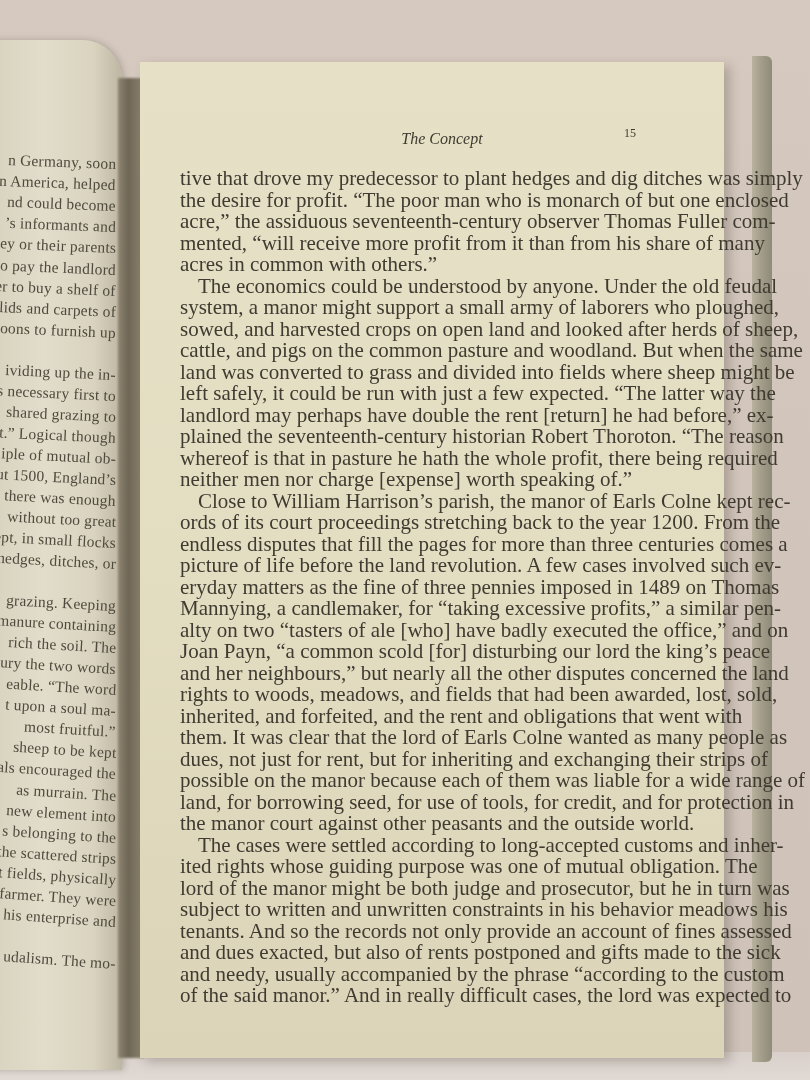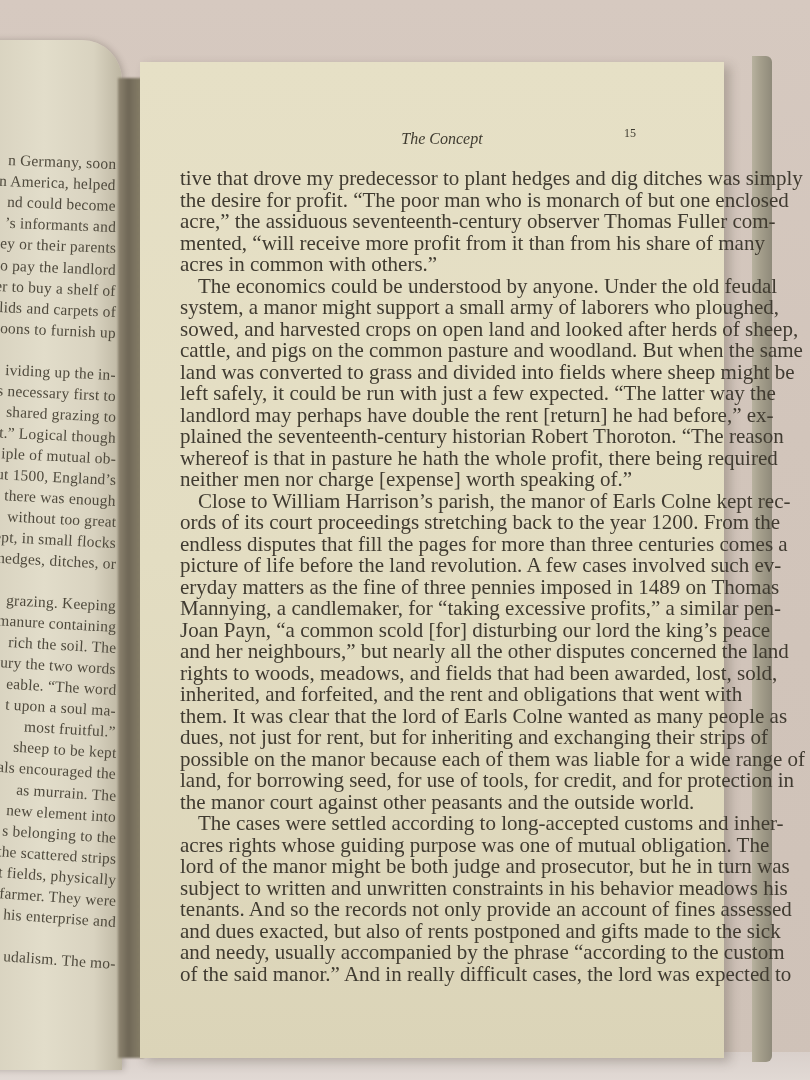--- a/index.html
+++ b/index.html
@@ -179,31 +179,32 @@
       <span class="text-line">landlord may perhaps have double the rent [return] he had before,” ex-</span>
       <span class="text-line">plained the seventeenth-century historian Robert Thoroton. “The reason</span>
       <span class="text-line">whereof is that in pasture he hath the whole profit, there being required</span>
       <span class="text-line last">neither men nor charge [expense] worth speaking of.”</span>
       <span class="text-line indent">Close to William Harrison’s parish, the manor of Earls Colne kept rec-</span>
       <span class="text-line">ords of its court proceedings stretching back to the year 1200. From the</span>
       <span class="text-line">endless disputes that fill the pages for more than three centuries comes a</span>
       <span class="text-line">picture of life before the land revolution. A few cases involved such ev-</span>
       <span class="text-line">eryday matters as the fine of three pennies imposed in 1489 on Thomas</span>
       <span class="text-line">Mannying, a candlemaker, for “taking excessive profits,” a similar pen-</span>
+      <span class="text-line">alty on two “tasters of ale [who] have badly executed the office,” and on</span>
       <span class="text-line">Joan Payn, “a common scold [for] disturbing our lord the king’s peace</span>
       <span class="text-line">and her neighbours,” but nearly all the other disputes concerned the land</span>
       <span class="text-line">rights to woods, meadows, and fields that had been awarded, lost, sold,</span>
       <span class="text-line">inherited, and forfeited, and the rent and obligations that went with</span>
       <span class="text-line">them. It was clear that the lord of Earls Colne wanted as many people as</span>
       <span class="text-line">dues, not just for rent, but for inheriting and exchanging their strips of</span>
       <span class="text-line">possible on the manor because each of them was liable for a wide range of</span>
       <span class="text-line">land, for borrowing seed, for use of tools, for credit, and for protection in</span>
       <span class="text-line last">the manor court against other peasants and the outside world.</span>
       <span class="text-line indent">The cases were settled according to long-accepted customs and inher-</span>
-      <span class="text-line">acres rights whose guiding purpose was one of mutual obligation. The</span>
+      <span class="text-line">ited rights whose guiding purpose was one of mutual obligation. The</span>
       <span class="text-line">lord of the manor might be both judge and prosecutor, but he in turn was</span>
       <span class="text-line">subject to written and unwritten constraints in his behavior meadows his</span>
       <span class="text-line">tenants. And so the records not only provide an account of fines assessed</span>
       <span class="text-line">and dues exacted, but also of rents postponed and gifts made to the sick</span>
       <span class="text-line">and needy, usually accompanied by the phrase “according to the custom</span>
       <span class="text-line">of the said manor.” And in really difficult cases, the lord was expected to</span>
     </div>
 </div>
 
 </body></html>

